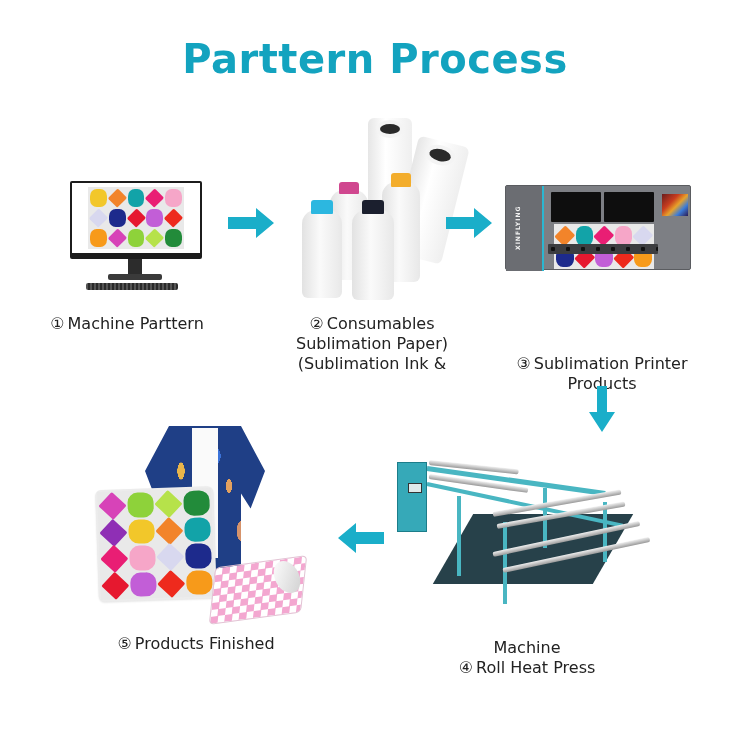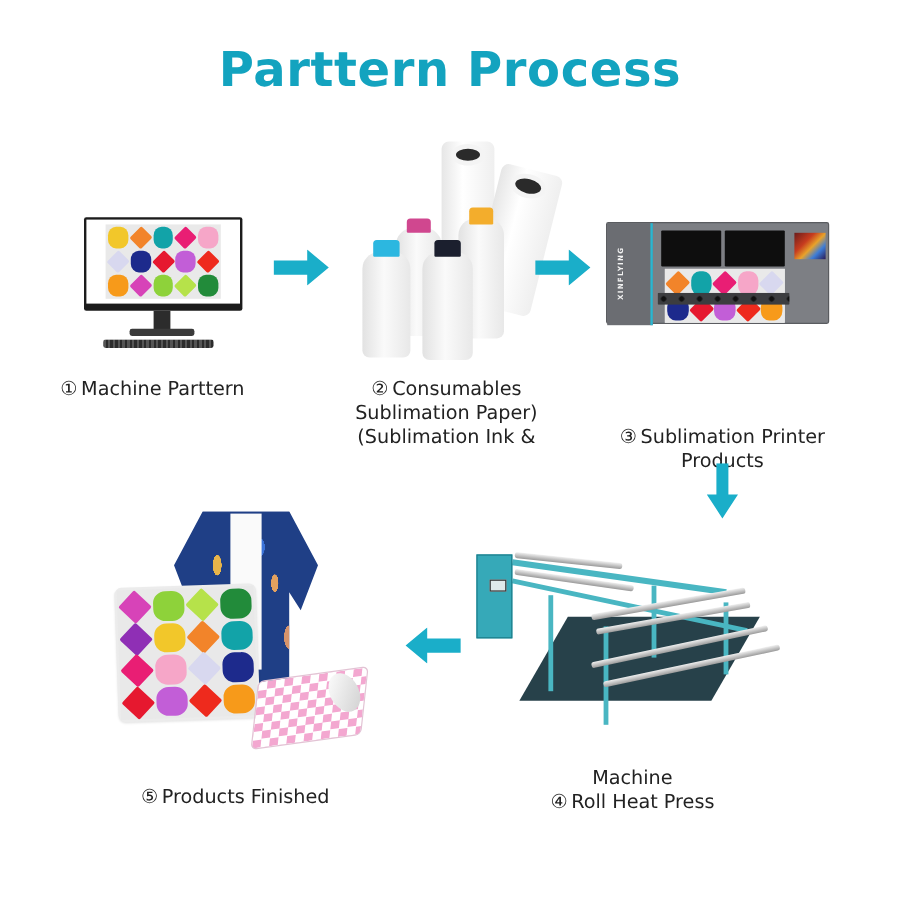--- a/index.html
+++ b/index.html
@@ -226,15 +226,15 @@
         <span style="background: rgb(29, 42, 140);"></span>
         <span class="star" style="background: rgb(230, 24, 47);"></span>
         <span style="background: rgb(194, 94, 215);"></span>
         <span class="star" style="background: rgb(238, 42, 29);"></span>
         <span style="background: rgb(247, 154, 26);"></span>
       </div>
   </div>
   <div class="mousepad"></div>
   <div class="mouse"></div>
 </div>
-<div class="step-label" style="left:96px; top:654px; width:200px;">
+<div class="step-label" style="left:96px; top:634px; width:200px;">
   <span class="num">⑤</span><span>Products Finished</span>
 </div>
 
 </body></html>

